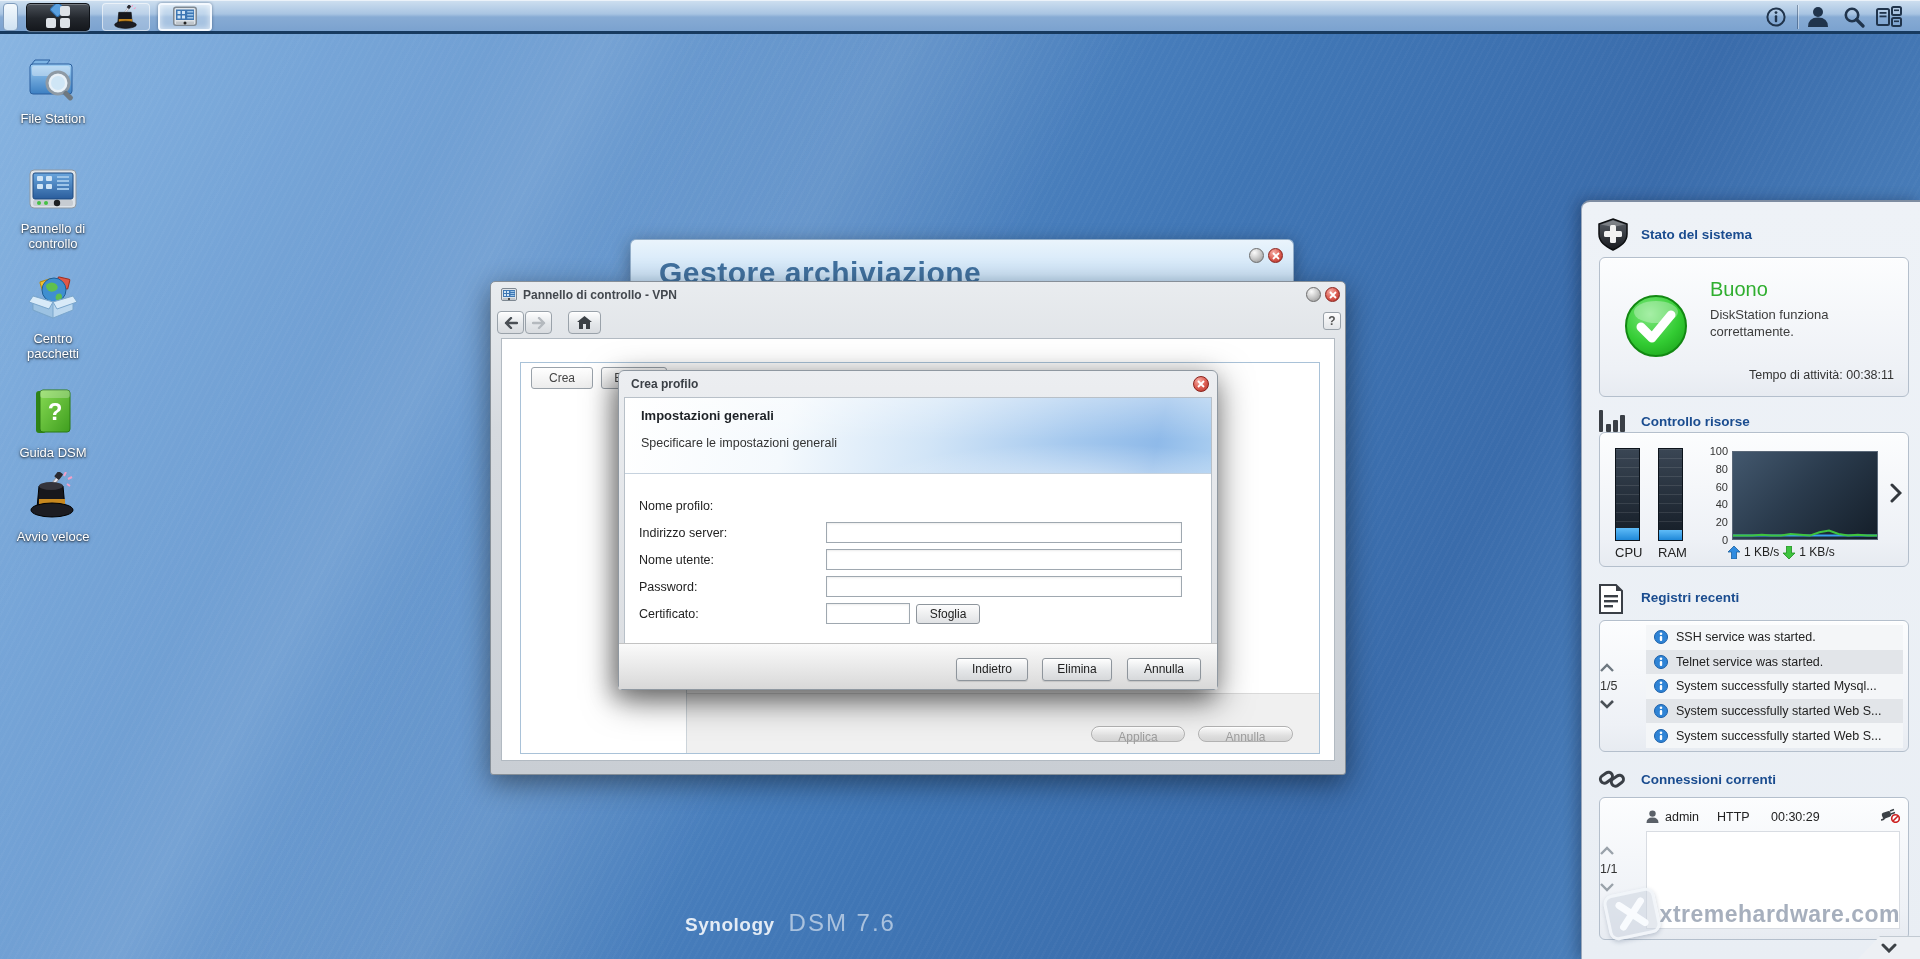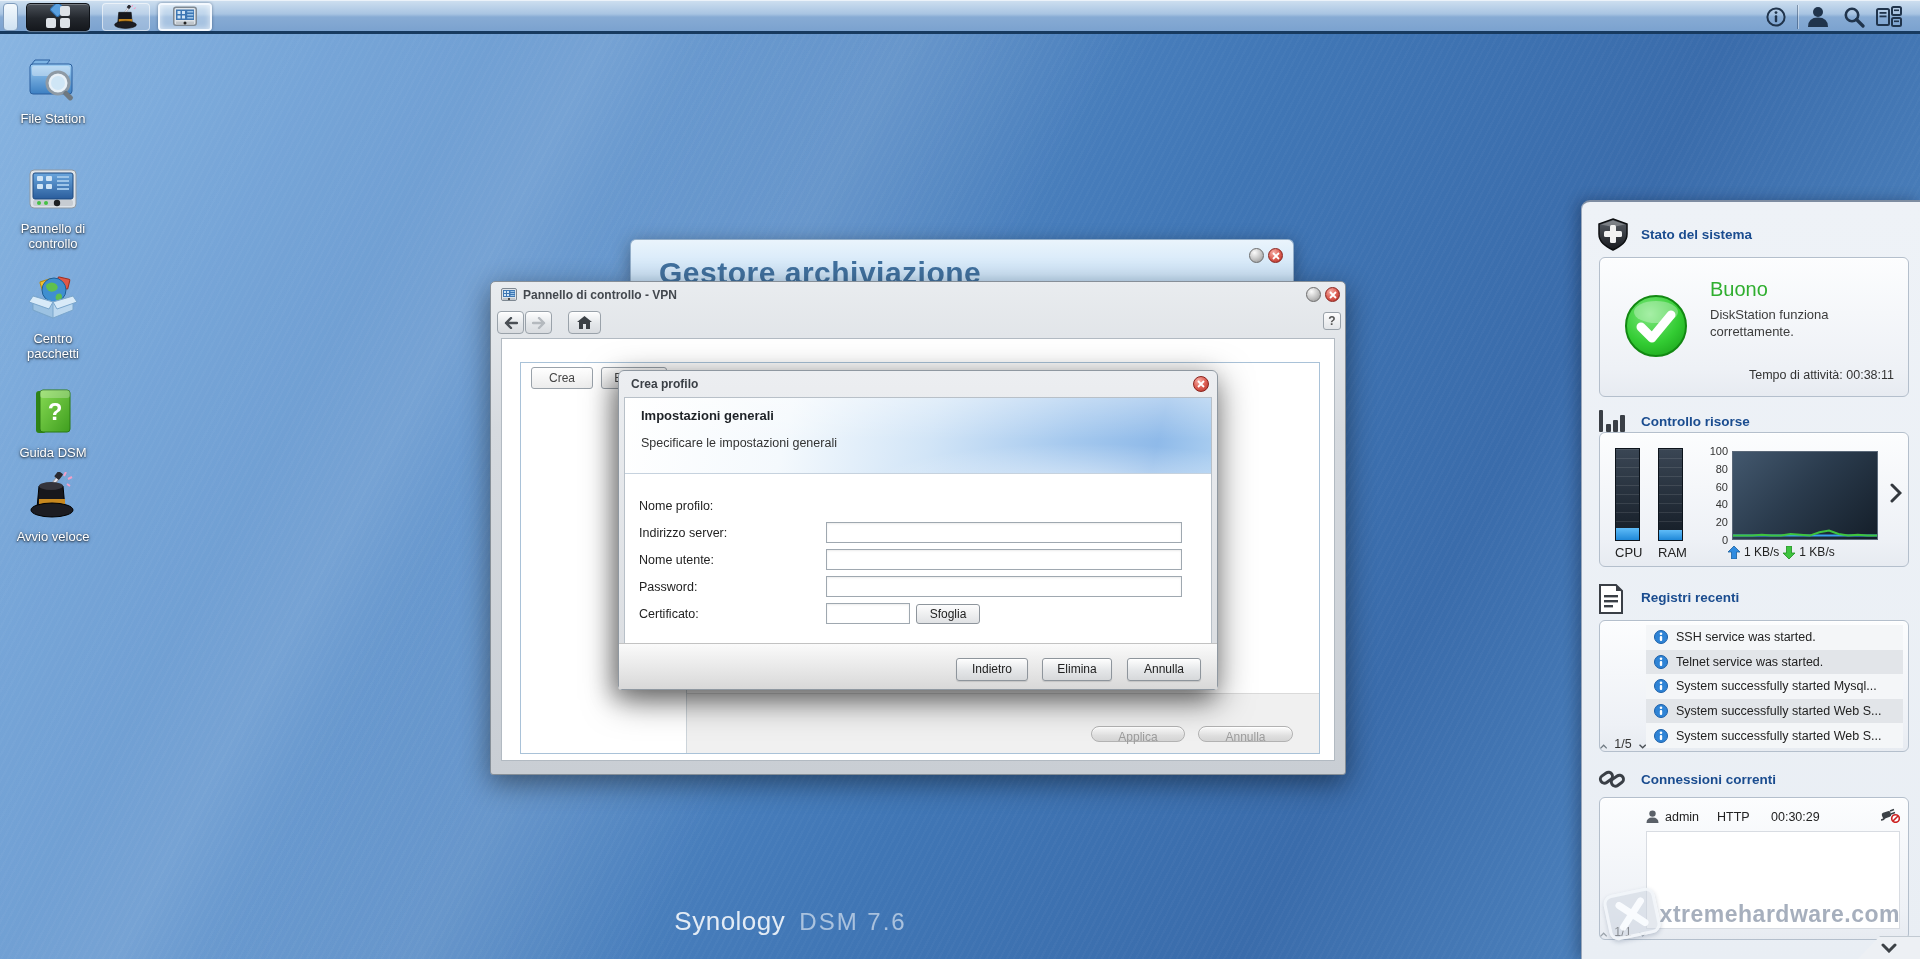--- a/index.html
+++ b/index.html
@@ -134,21 +134,21 @@
   #res-ticks { position:absolute; left:96px; top:12px; width:32px; text-align:right; }
   #res-ticks span { display:block; height:17.8px; font-size:11px; color:#333; line-height:12px; }
   #res-graph { position:absolute; left:132px; top:18px; width:146px; height:89px; border:1px solid #5a6878;
     background:linear-gradient(135deg,#43586e 0%,#2b3c4e 45%,#141e29 100%); }
   #res-graph svg { position:absolute; inset:0; width:100%; height:100%; }
   #res-legend { position:absolute; left:128px; top:112px; display:flex; align-items:center; gap:4px; font-size:12px; color:#222; }
   #res-next { position:absolute; right:6px; top:50px; cursor:pointer; }
 
   
   #logs-card { top:418px; height:132px; }
-  .pager { position:absolute; left:0; top:0; bottom:0; width:46px; display:flex; align-items:flex-end; justify-content:center; gap:7px; }
+  .pager { position:absolute; left:0; top:0; bottom:0; width:46px; display:flex; flex-direction:column; align-items:flex-start; justify-content:center; gap:7px; }
   .pager .pg-num { font-size:12.5px; color:#333; }
   .pager svg { cursor:pointer; }
   .log-rows { position:absolute; left:46px; right:5px; top:4px; }
   .log-row { height:24.6px; display:flex; align-items:center; gap:8px; padding-left:8px; font-size:12.5px; color:#222; }
   .log-row:nth-child(odd) { background:#f4f6f8; }
   .log-row:nth-child(even) { background:#e2e5e9; }
   .log-text { white-space:nowrap; overflow:hidden; }
 
   
   #conn-card { top:595px; height:143px; }
@@ -165,21 +165,21 @@
     background:rgba(205,213,224,0.55); border:3px solid rgba(245,248,252,0.85); box-shadow:0 2px 4px rgba(60,80,110,0.25);
     display:flex; align-items:center; justify-content:center; }
   #wm-text { font-size:23px; font-weight:bold; color:rgba(150,161,177,0.85); text-shadow:0 1px 0 rgba(255,255,255,0.45); letter-spacing:0.5px; }
 
   
   #sb-collapse { position:absolute; right:0; bottom:0; width:62px; height:23px; background:#edf0f4;
     clip-path:polygon(22px 0,100% 0,100% 100%,0 100%); border-top:1px solid #c2cad2; display:flex; align-items:center; justify-content:center; cursor:pointer; }
 
   
   #logo { position:absolute; left:0; right:339px; bottom:22px; text-align:center; z-index:1; pointer-events:none; }
-  #logo .syno { font-size:26px; font-weight:normal; color:rgba(255,255,255,0.85); letter-spacing:0.5px; }
+  #logo .syno { font-size:19px; font-weight:bold; color:rgba(255,255,255,0.85); letter-spacing:0.5px; }
   #logo .dsm { font-size:24px; color:rgba(255,255,255,0.55); margin-left:14px; letter-spacing:2px; }
 </style>
 </head>
 <body>
 
 <div id="screen">
   <div class="texture"></div>
   <div class="beam beam1"></div>
   <div class="beam beam2"></div>
 

